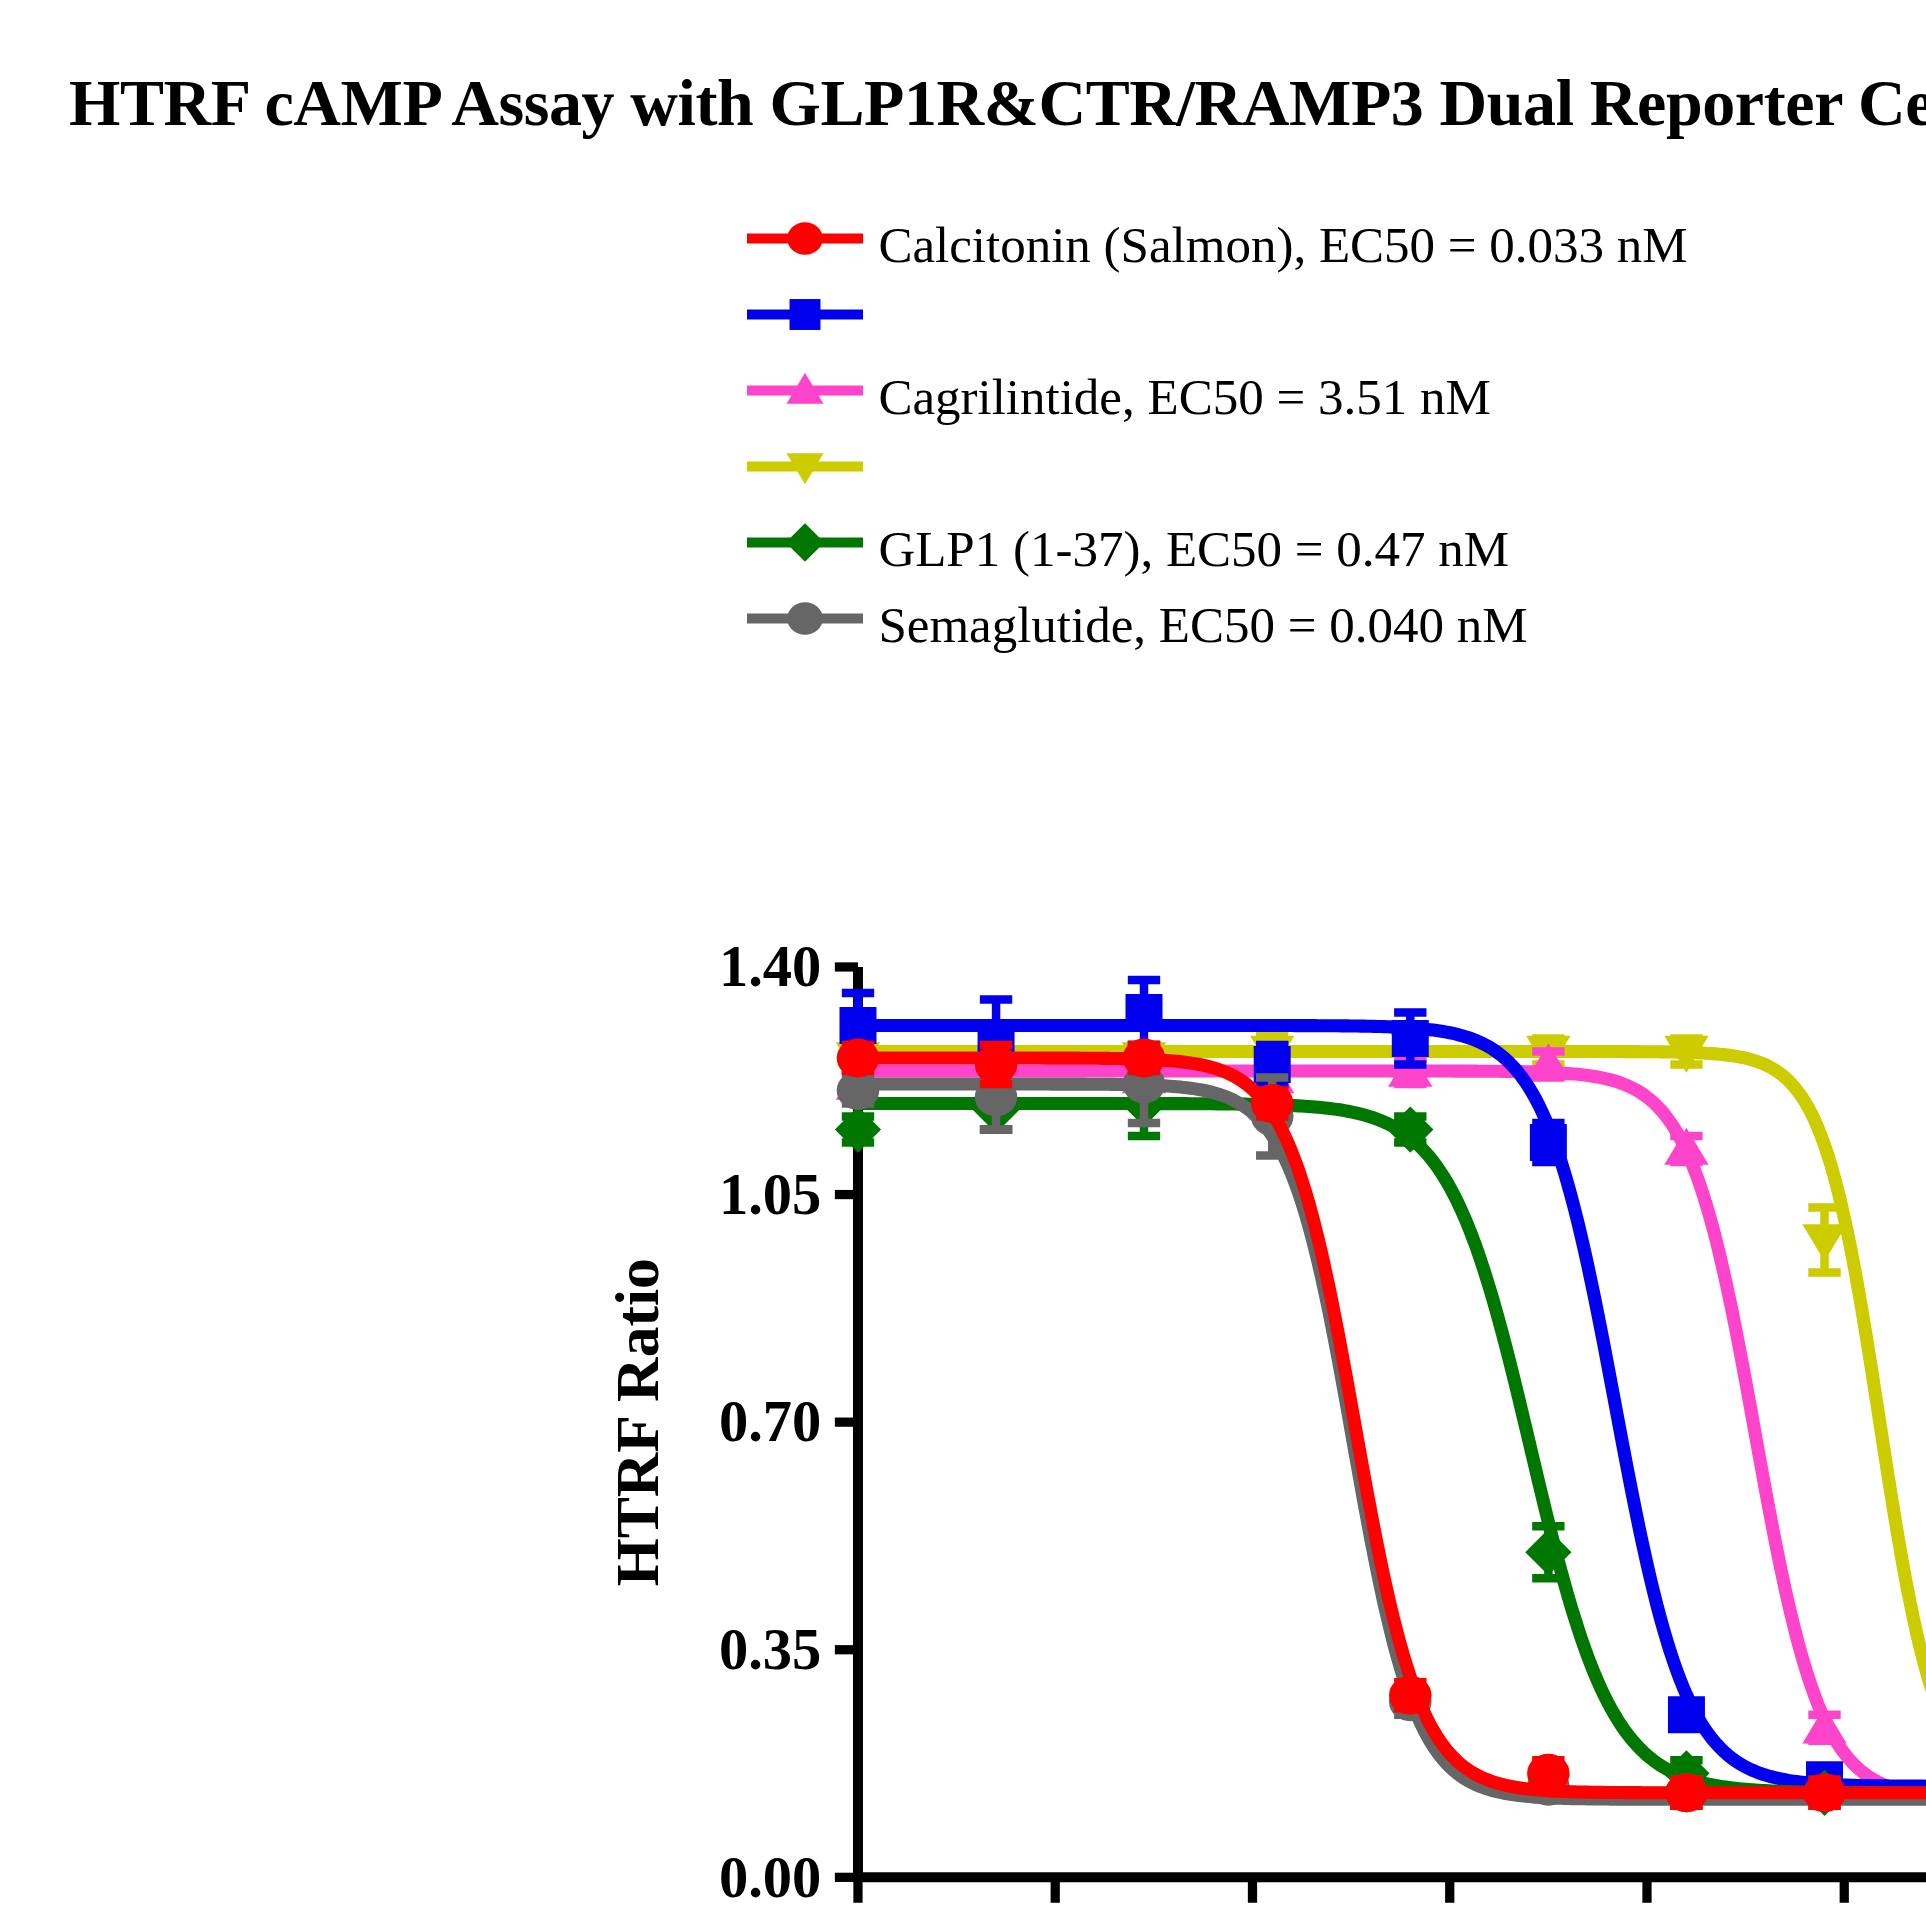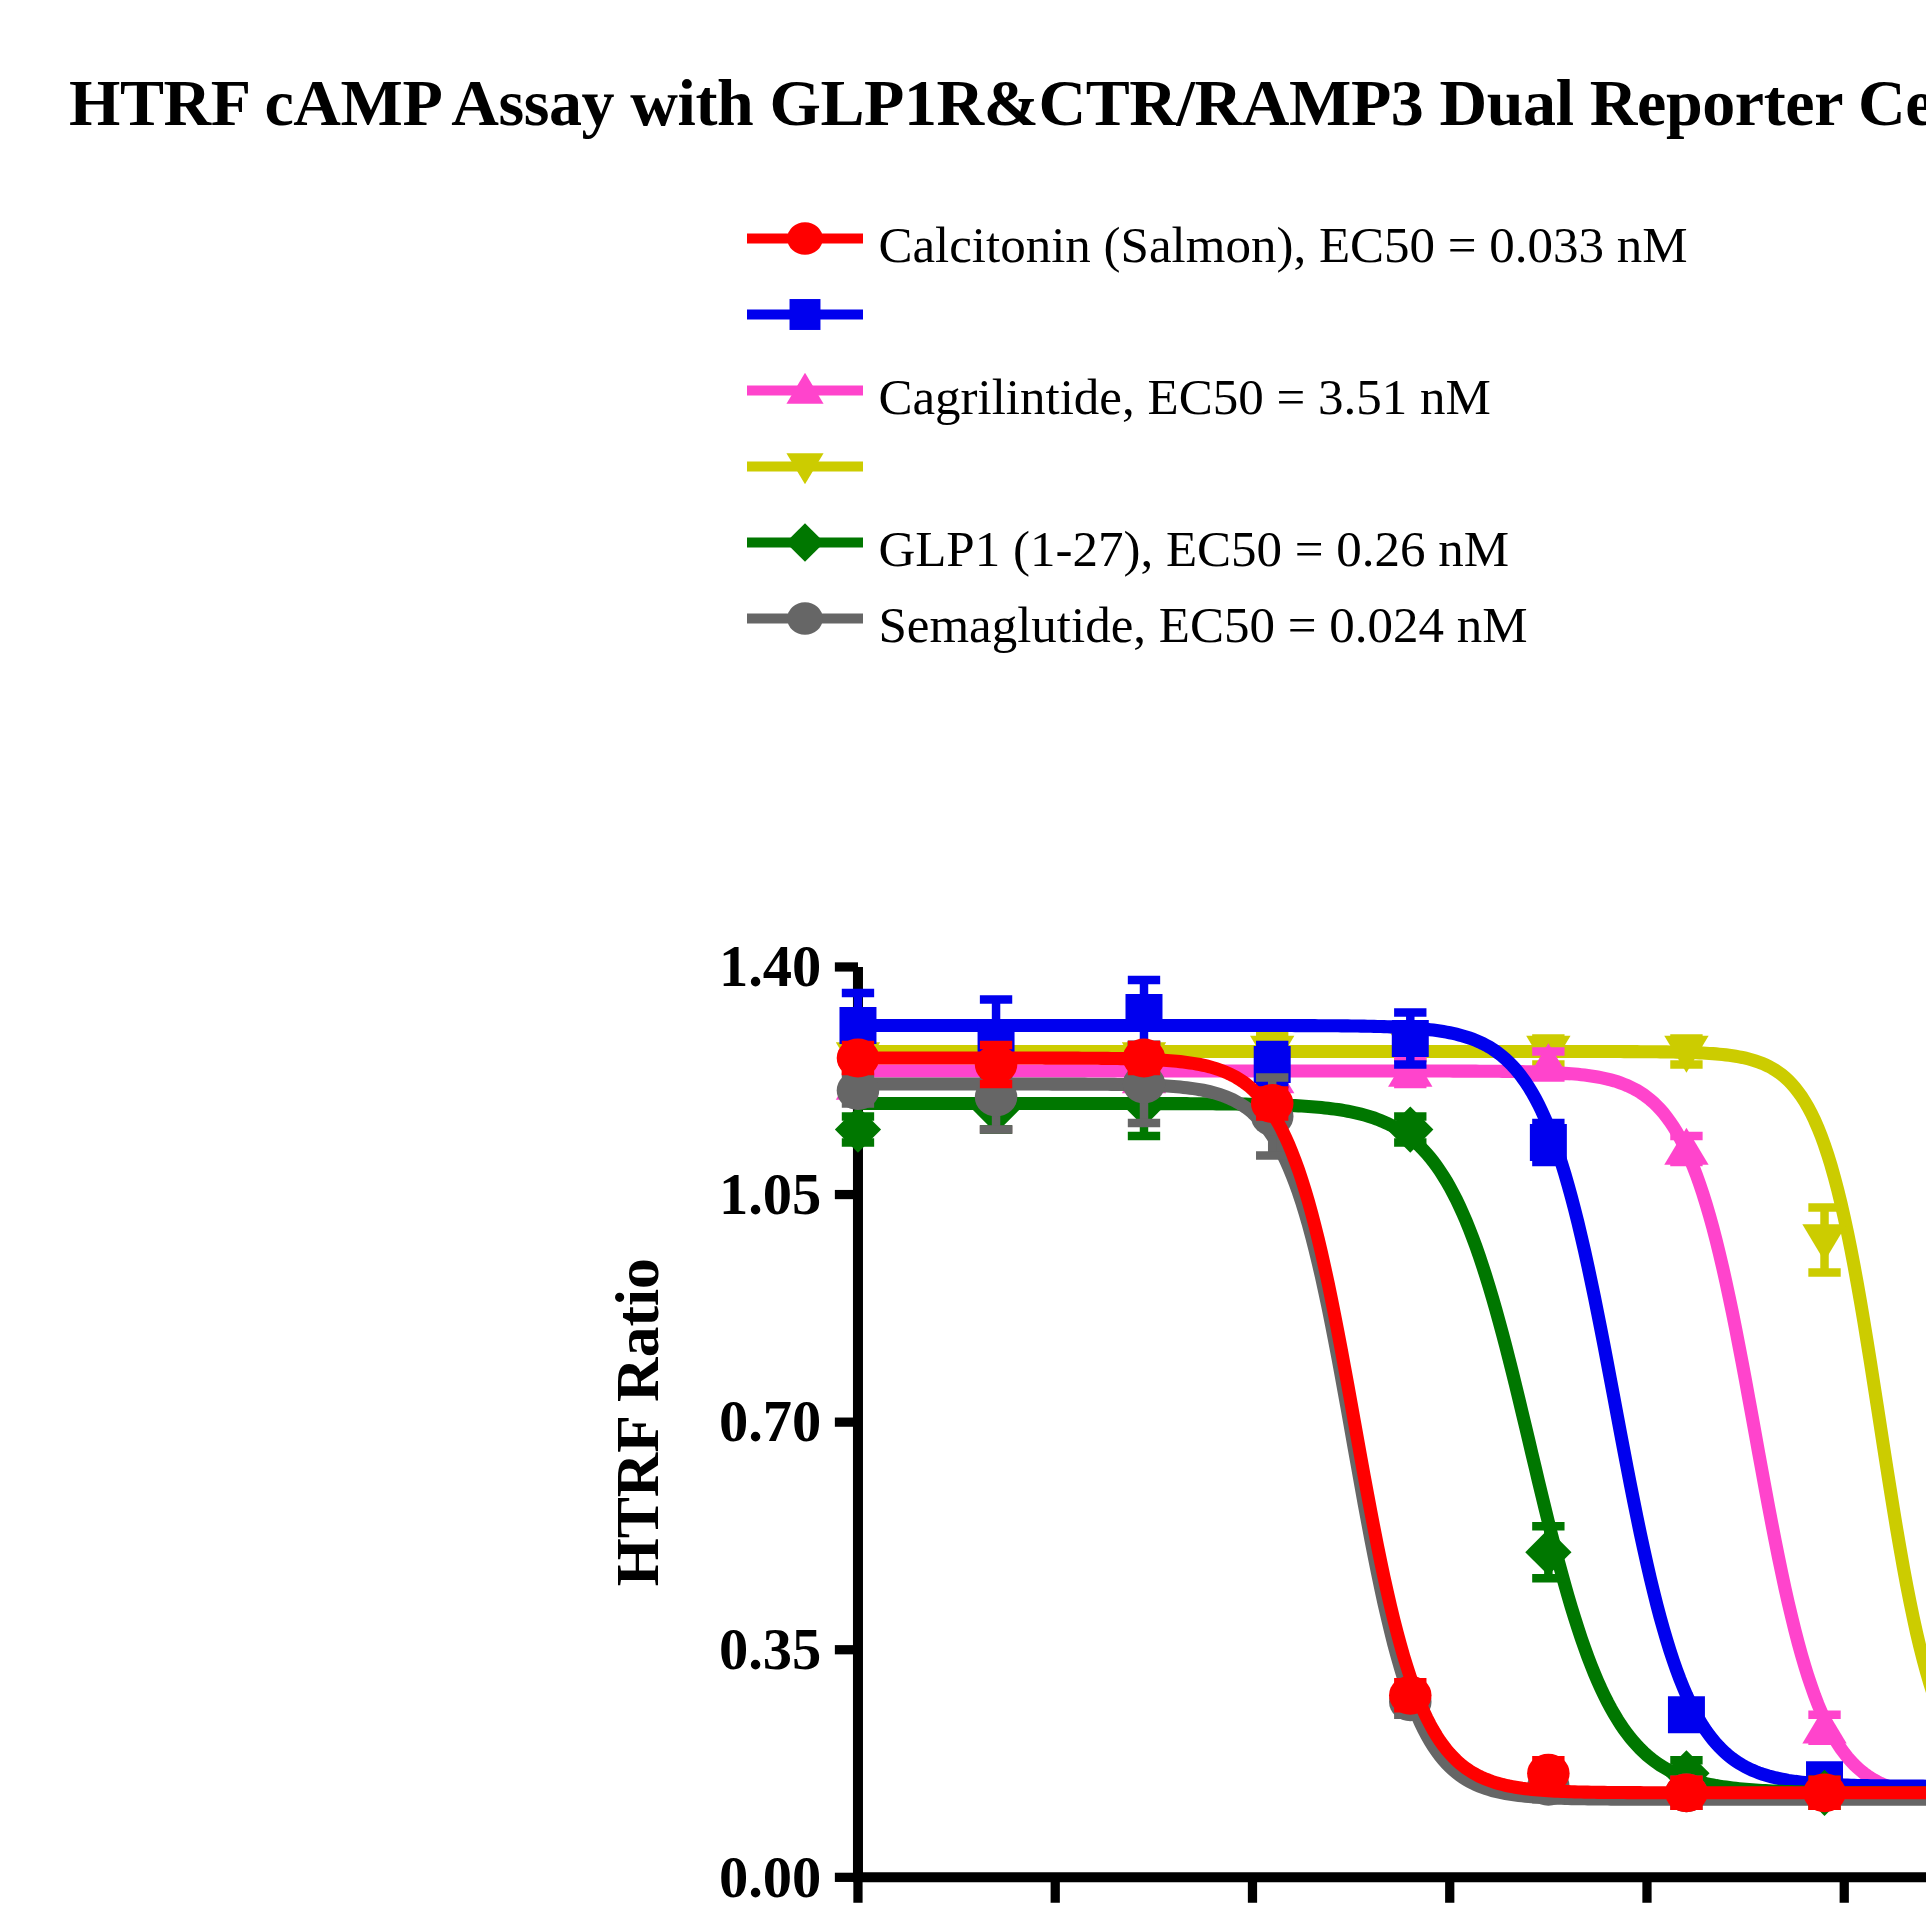--- a/index.html
+++ b/index.html
@@ -79,30 +79,30 @@
           </svg>
         </div>
       </div>
       <div class="legend-row">
         <div class="legend-key">
           <svg width="116" height="39" viewBox="0 0 300 100">
             <line x1="0" y1="50" x2="300" y2="50" stroke="#007700" stroke-width="26"></line>
             <path d="M150,0 L200,50 L150,100 L100,50 Z" fill="#007700"></path>
           </svg>
         </div>
-        <div class="legend-label">GLP1 (1-27), EC50 = 0.26 nM</div>
+        <div class="legend-label">GLP1 (1-37), EC50 = 0.47 nM</div>
       </div>
       <div class="legend-row">
         <div class="legend-key">
           <svg width="116" height="39" viewBox="0 0 300 100">
             <line x1="0" y1="50" x2="300" y2="50" stroke="#666666" stroke-width="26"></line>
             <ellipse cx="150" cy="50" rx="46" ry="42" fill="#666666"></ellipse>
           </svg>
         </div>
-        <div class="legend-label">Semaglutide, EC50 = 0.024 nM</div>
+        <div class="legend-label">Semaglutide, EC50 = 0.040 nM</div>
       </div>
     </div>
 
   <div id="plot-wrap">
     <svg id="plot-svg" width="3079" height="1310" viewBox="0 0 7992 3400">
         <g>
           <line x1="2227" y1="210" x2="2227" y2="2573" stroke="#000" stroke-width="26"></line>
           <line x1="2214" y1="2573" x2="5811" y2="2573" stroke="#000" stroke-width="26"></line>
         </g>
         <g>

